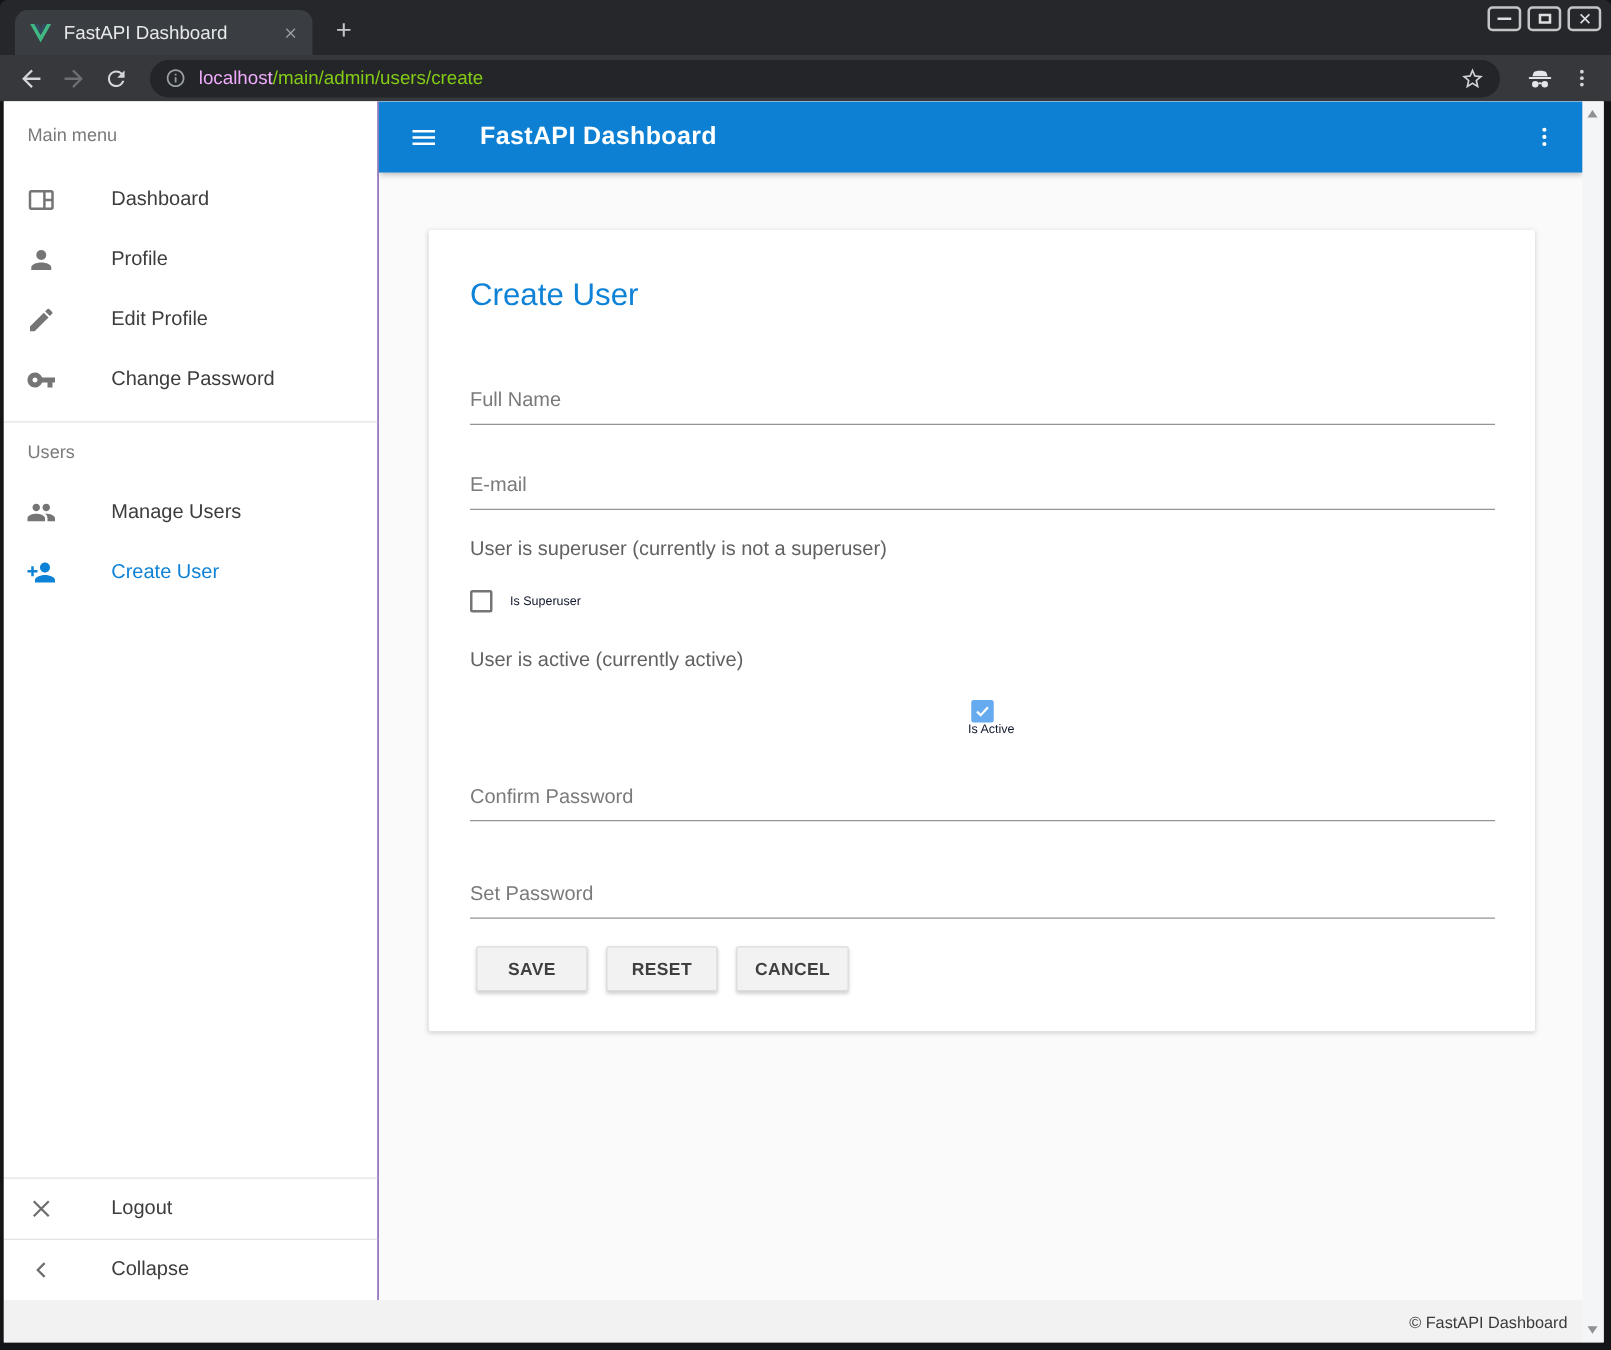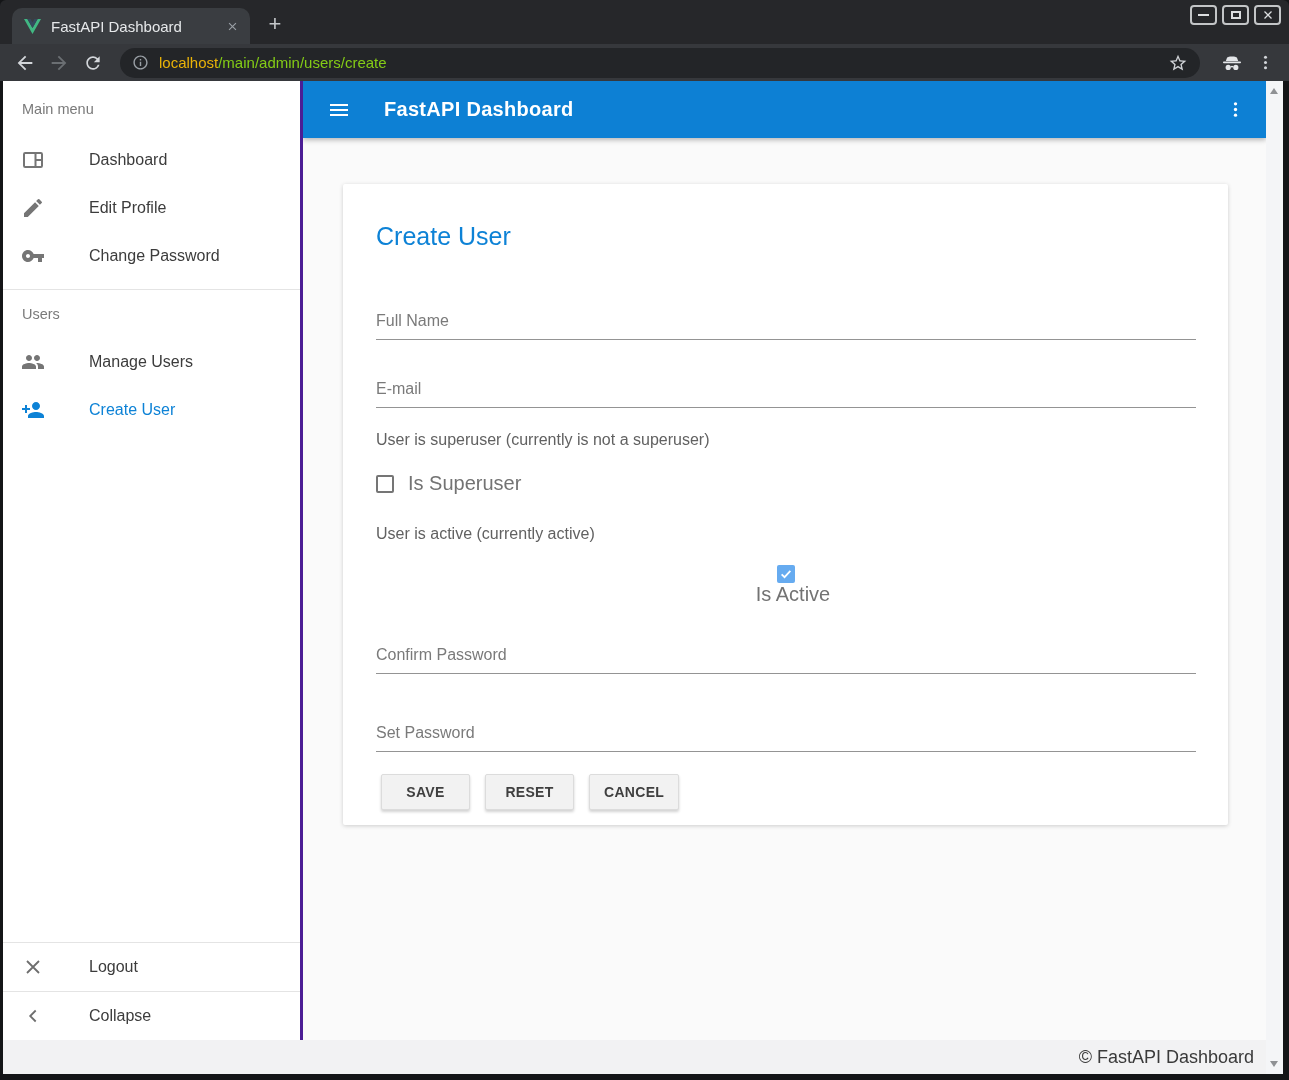--- a/index.html
+++ b/index.html
@@ -23,32 +23,32 @@
   .wc-min { width:11px; height:2px; background:#dcdee0; }
   .wc-max { width:10px; height:8px; border:2px solid #dcdee0; }
 
   .toolbar { position:absolute; top:44px; left:0; right:0; height:37px; background:#36383c;
              display:flex; align-items:center; padding:0 8px; }
   .tb-icon { width:34px; height:28px; display:flex; align-items:center; justify-content:center; cursor:pointer; }
   .omnibox { flex:1; height:30px; background:#232528; border-radius:15px; margin:0 10px;
              display:flex; align-items:center; padding:0 8px 0 12px; }
   .info-wrap { display:flex; margin-right:10px; }
   .url { font-size:15px; white-space:nowrap; }
-  .url-host { color:#eab308; }
+  .url-host { color:#f0abfc; }
   .url-path { color:#84cc16; }
   .ob-spacer { flex:1; }
   .star-wrap { display:flex; padding:4px; cursor:pointer; }
   .incog-wrap { display:flex; margin:0 10px; }
   .kebab-wrap { display:flex; margin:0 6px 0 2px; cursor:pointer; }
 
   
   .app { position:absolute; top:81px; left:3px; right:6px; bottom:6px; background:#fafafa; overflow:hidden; }
 
   .sidebar { position:absolute; left:0; top:0; bottom:34px; width:300px; background:#fff;
-             border-right:3px solid #4c1d95; display:flex; flex-direction:column; overflow:hidden; }
+             border-right:1px solid #4c1d95; display:flex; flex-direction:column; overflow:hidden; }
   .subheader { height:48px; display:flex; align-items:center; padding-left:19px;
                color:#7a7a7a; font-size:14.5px; }
   .subheader.first { height:55px; }
   .nav-item { height:48px; display:flex; align-items:center; padding-left:18px; cursor:pointer;gap:12px; }
   .nav-icon { width:24px; height:24px; display:flex; align-items:center; justify-content:center; }
   .nav-label { margin-left:32px; font-size:16px; color:#3c3c3c; }
   .nav-item.active .nav-label { color:#0d82d6; }
   .divider { height:1px; background:#e4e4e4; }
   .divider.after-main { margin-top:9px; }
   .sidebar-bottom { margin-top:auto; }
@@ -76,30 +76,30 @@
   .tf-confirmpw { margin-top:39px; }
 
   .caption { font-size:16px; line-height:22px; color:#616161; }
   .caption-superuser { margin-top:21px; }
   .caption-active { margin-top:28px; }
   .cb-row { display:flex; align-items:center; cursor:pointer; }
   .cb-row-superuser { margin-top:21px; }
   .cb-row-active { margin-top:20px;flex-direction:column; }
   .cb-box { width:18px; height:18px; border:2px solid #757575; border-radius:2px; flex:0 0 18px; }
   .cb-box.checked { border:none; background:#66abf0; display:flex; align-items:center; justify-content:center; }
-  .cb-label { margin-left:14px; font-size:20px; color:#737373; }
+  .cb-label { margin-left:14px; font-size:10px; color:#0f172a; }
 
   .btn-row { margin-top:22px; display:flex; gap:15px; margin-left:5px; }
   .btn { min-width:89px; height:36px; background:#f2f2f2; border:1px solid #dcdcdc; border-radius:2px;
          box-shadow:0 2px 3px rgba(0,0,0,.18); font-size:14px; font-weight:bold; color:#3f3f3f;
          letter-spacing:.3px; padding:0 14px; cursor:pointer; font-family:"Liberation Sans", sans-serif; }
 
   .footerbar { position:absolute; left:0; right:17px; bottom:0; height:34px; background:#f2f2f3;
                display:flex; align-items:center; justify-content:flex-end; padding-right:12px;
-               font-size:18px; color:#3a3a3a; }
+               font-size:13px; color:#3a3a3a; }
 
   .scrollbar { position:absolute; right:0; top:0; bottom:0; width:17px; background:#f4f5f7; cursor:pointer; }
   .sb-up { position:absolute; top:7px; left:4px; width:0; height:0;
            border-left:4.5px solid transparent; border-right:4.5px solid transparent;
            border-bottom:6px solid #8f9194; }
   .sb-down { position:absolute; bottom:7px; left:4px; width:0; height:0;
              border-left:4.5px solid transparent; border-right:4.5px solid transparent;
              border-top:6px solid #8f9194; }
 </style>
 </head>
@@ -194,20 +194,29 @@
         <svg viewBox="0 0 24 24" width="24" height="24">
             <g fill="none" stroke="#757575" stroke-width="2">
               <rect x="3" y="5" width="18" height="14" rx="1.2"></rect>
               <path d="M14.5 5v14M14.5 12H21"></path>
             </g>
           </svg>
       </span>
       <span class="nav-label">Dashboard</span>
     </div>
 
+    <div class="nav-item">
+      <span class="nav-icon">
+        <svg viewBox="0 0 24 24" width="24" height="24" fill="#757575">
+            <circle cx="12" cy="8" r="4"></circle>
+            <path d="M12 14c-4.4 0-8 1.8-8 4v2h16v-2c0-2.2-3.6-4-8-4z"></path>
+          </svg>
+      </span>
+      <span class="nav-label">Profile</span>
+    </div>
 
     <div class="nav-item">
       <span class="nav-icon">
         <svg viewBox="0 0 24 24" width="24" height="24" fill="#757575">
             <path d="M3 17.25V21h3.75L17.81 9.94l-3.75-3.75L3 17.25zM20.71 7.04a.996.996 0 000-1.41l-2.34-2.34a.996.996 0 00-1.41 0l-1.83 1.83 3.75 3.75 1.83-1.83z"></path>
           </svg>
       </span>
       <span class="nav-label">Edit Profile</span>
     </div>
 

